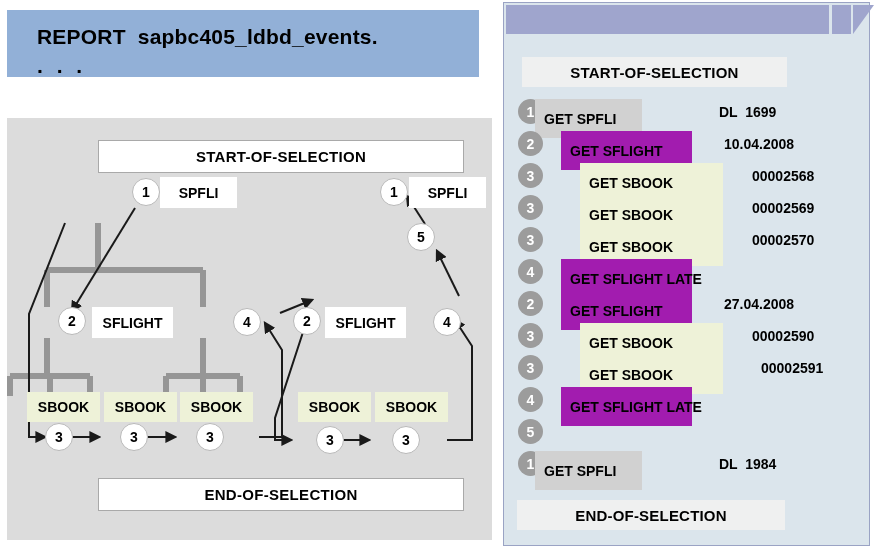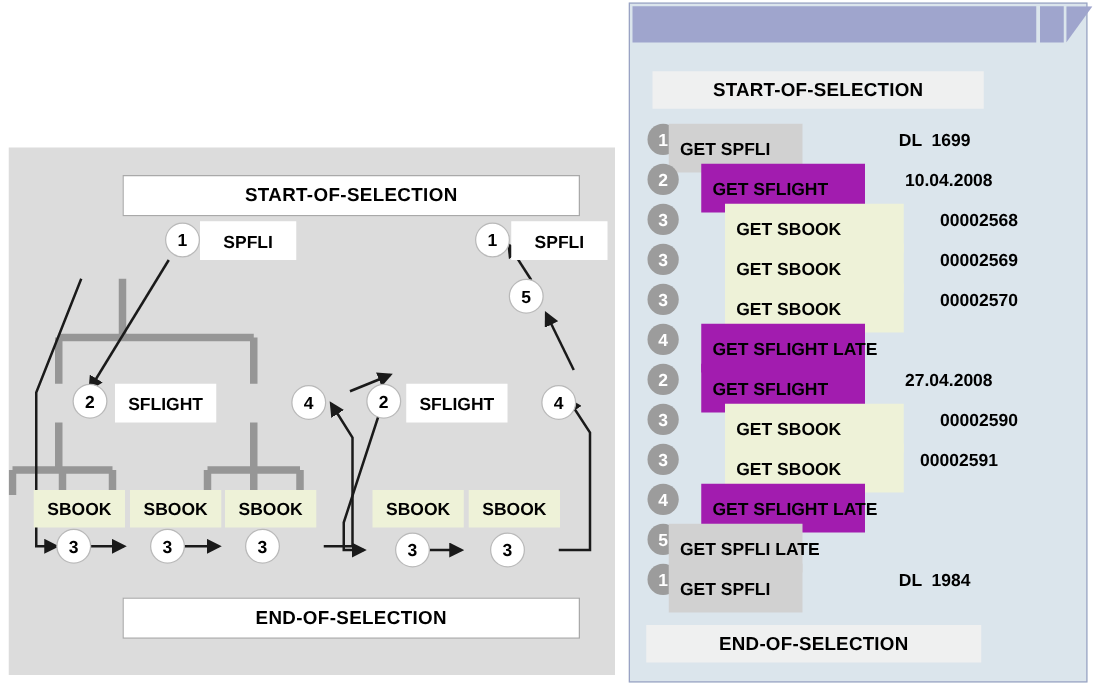--- a/index.html
+++ b/index.html
@@ -102,20 +102,24 @@
     font-size:14px;font-weight:bold;color:#000;white-space:pre;
   }
 </style>
 </head>
 <body>
 
 <div id="root">
 
   <div id="left-pane">
 
+    <div class="report-banner">
+      <div class="report-line1">REPORT  sapbc405_ldbd_events.</div>
+      <div class="report-line2">. . .</div>
+    </div>
 
     <div class="diagram">
 
       <svg id="d-svg" viewBox="0 0 485 422">
 
         <g stroke="#969696" stroke-width="6" fill="none">
           <path d="M 91 105 L 91 152"></path>
           <path d="M 40 152 L 196 152"></path>
           <path d="M 40 152 L 40 189"></path>
           <path d="M 196 152 L 196 189"></path>
@@ -246,29 +250,28 @@
           <div class="val" style="left: 220px;">27.04.2008</div>
         </div>
         <div class="row" style="top: 317px;">
           <div class="bullet">3</div>
           <div class="chip lvl-sbook" style="left: 76px; width: 143px;">GET SBOOK</div>
           <div class="val" style="left: 248px;">00002590</div>
         </div>
         <div class="row" style="top: 349px;">
           <div class="bullet">3</div>
           <div class="chip lvl-sbook" style="left: 76px; width: 143px;">GET SBOOK</div>
-          <div class="val" style="left: 232px;">00002591</div>
+          <div class="val" style="left: 257px;">00002591</div>
         </div>
         <div class="row" style="top: 381px;">
           <div class="bullet">4</div>
           <div class="chip lvl-sflight" style="left: 57px; width: 131px;">GET SFLIGHT LATE</div>
         </div>
         <div class="row" style="top: 413px;">
           <div class="bullet">5</div>
-          <div class="chip lvl-spfli" style="left: 31px; width: 107px;">GET SPFLI LATE</div>
         </div>
         <div class="row" style="top: 445px;">
           <div class="bullet">1</div>
           <div class="chip lvl-spfli" style="left: 31px; width: 107px;">GET SPFLI</div>
           <div class="val" style="left: 215px;">DL  1984</div>
         </div>
       </div>
 
     <div class="sel-bar" id="r-end">END-OF-SELECTION</div>
   </div>

